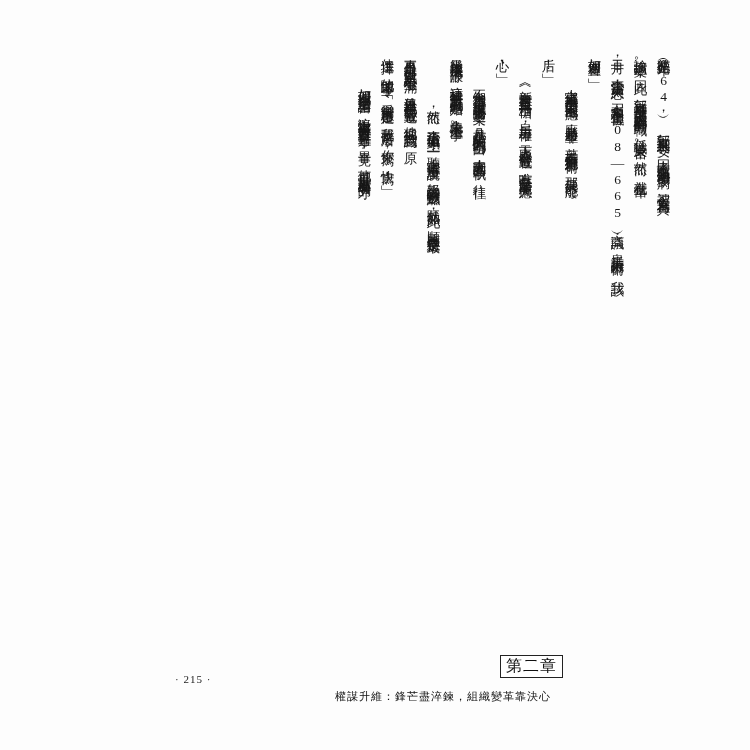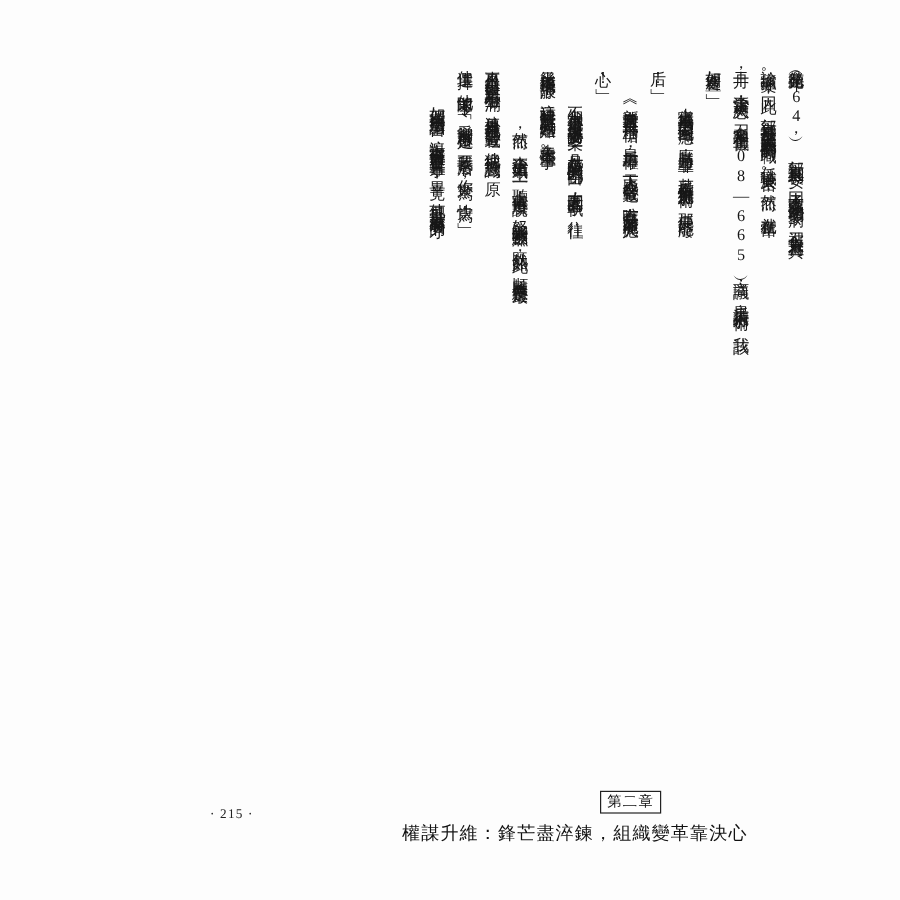--- a/index.html
+++ b/index.html
@@ -59,32 +59,32 @@
     right: 0;
     bottom: 44px;
     height: 60px;
   }
   #chapter-badge {
     position: absolute;
     left: 500px;
     bottom: 28px;
     border: 1px solid #222;
     padding: 2px 5px 3px 5px;
-    font-size: 12px;
+    font-size: 16px;
     letter-spacing: 1px;
     line-height: 1;
     background: #fff;
     color: #111;
     margin-top: 20px;
   }
   #footer-title {
     position: absolute;
     left: 335px;
     bottom: 2px;
-    font-size: 15px;
+    font-size: 11px;
     letter-spacing: 1px;
     color: #111;
     white-space: nowrap;
   }
   #page-number {
     position: absolute;
     left: 175px;
     bottom: 21px;
     font-size: 11px;
     letter-spacing: 1px;

